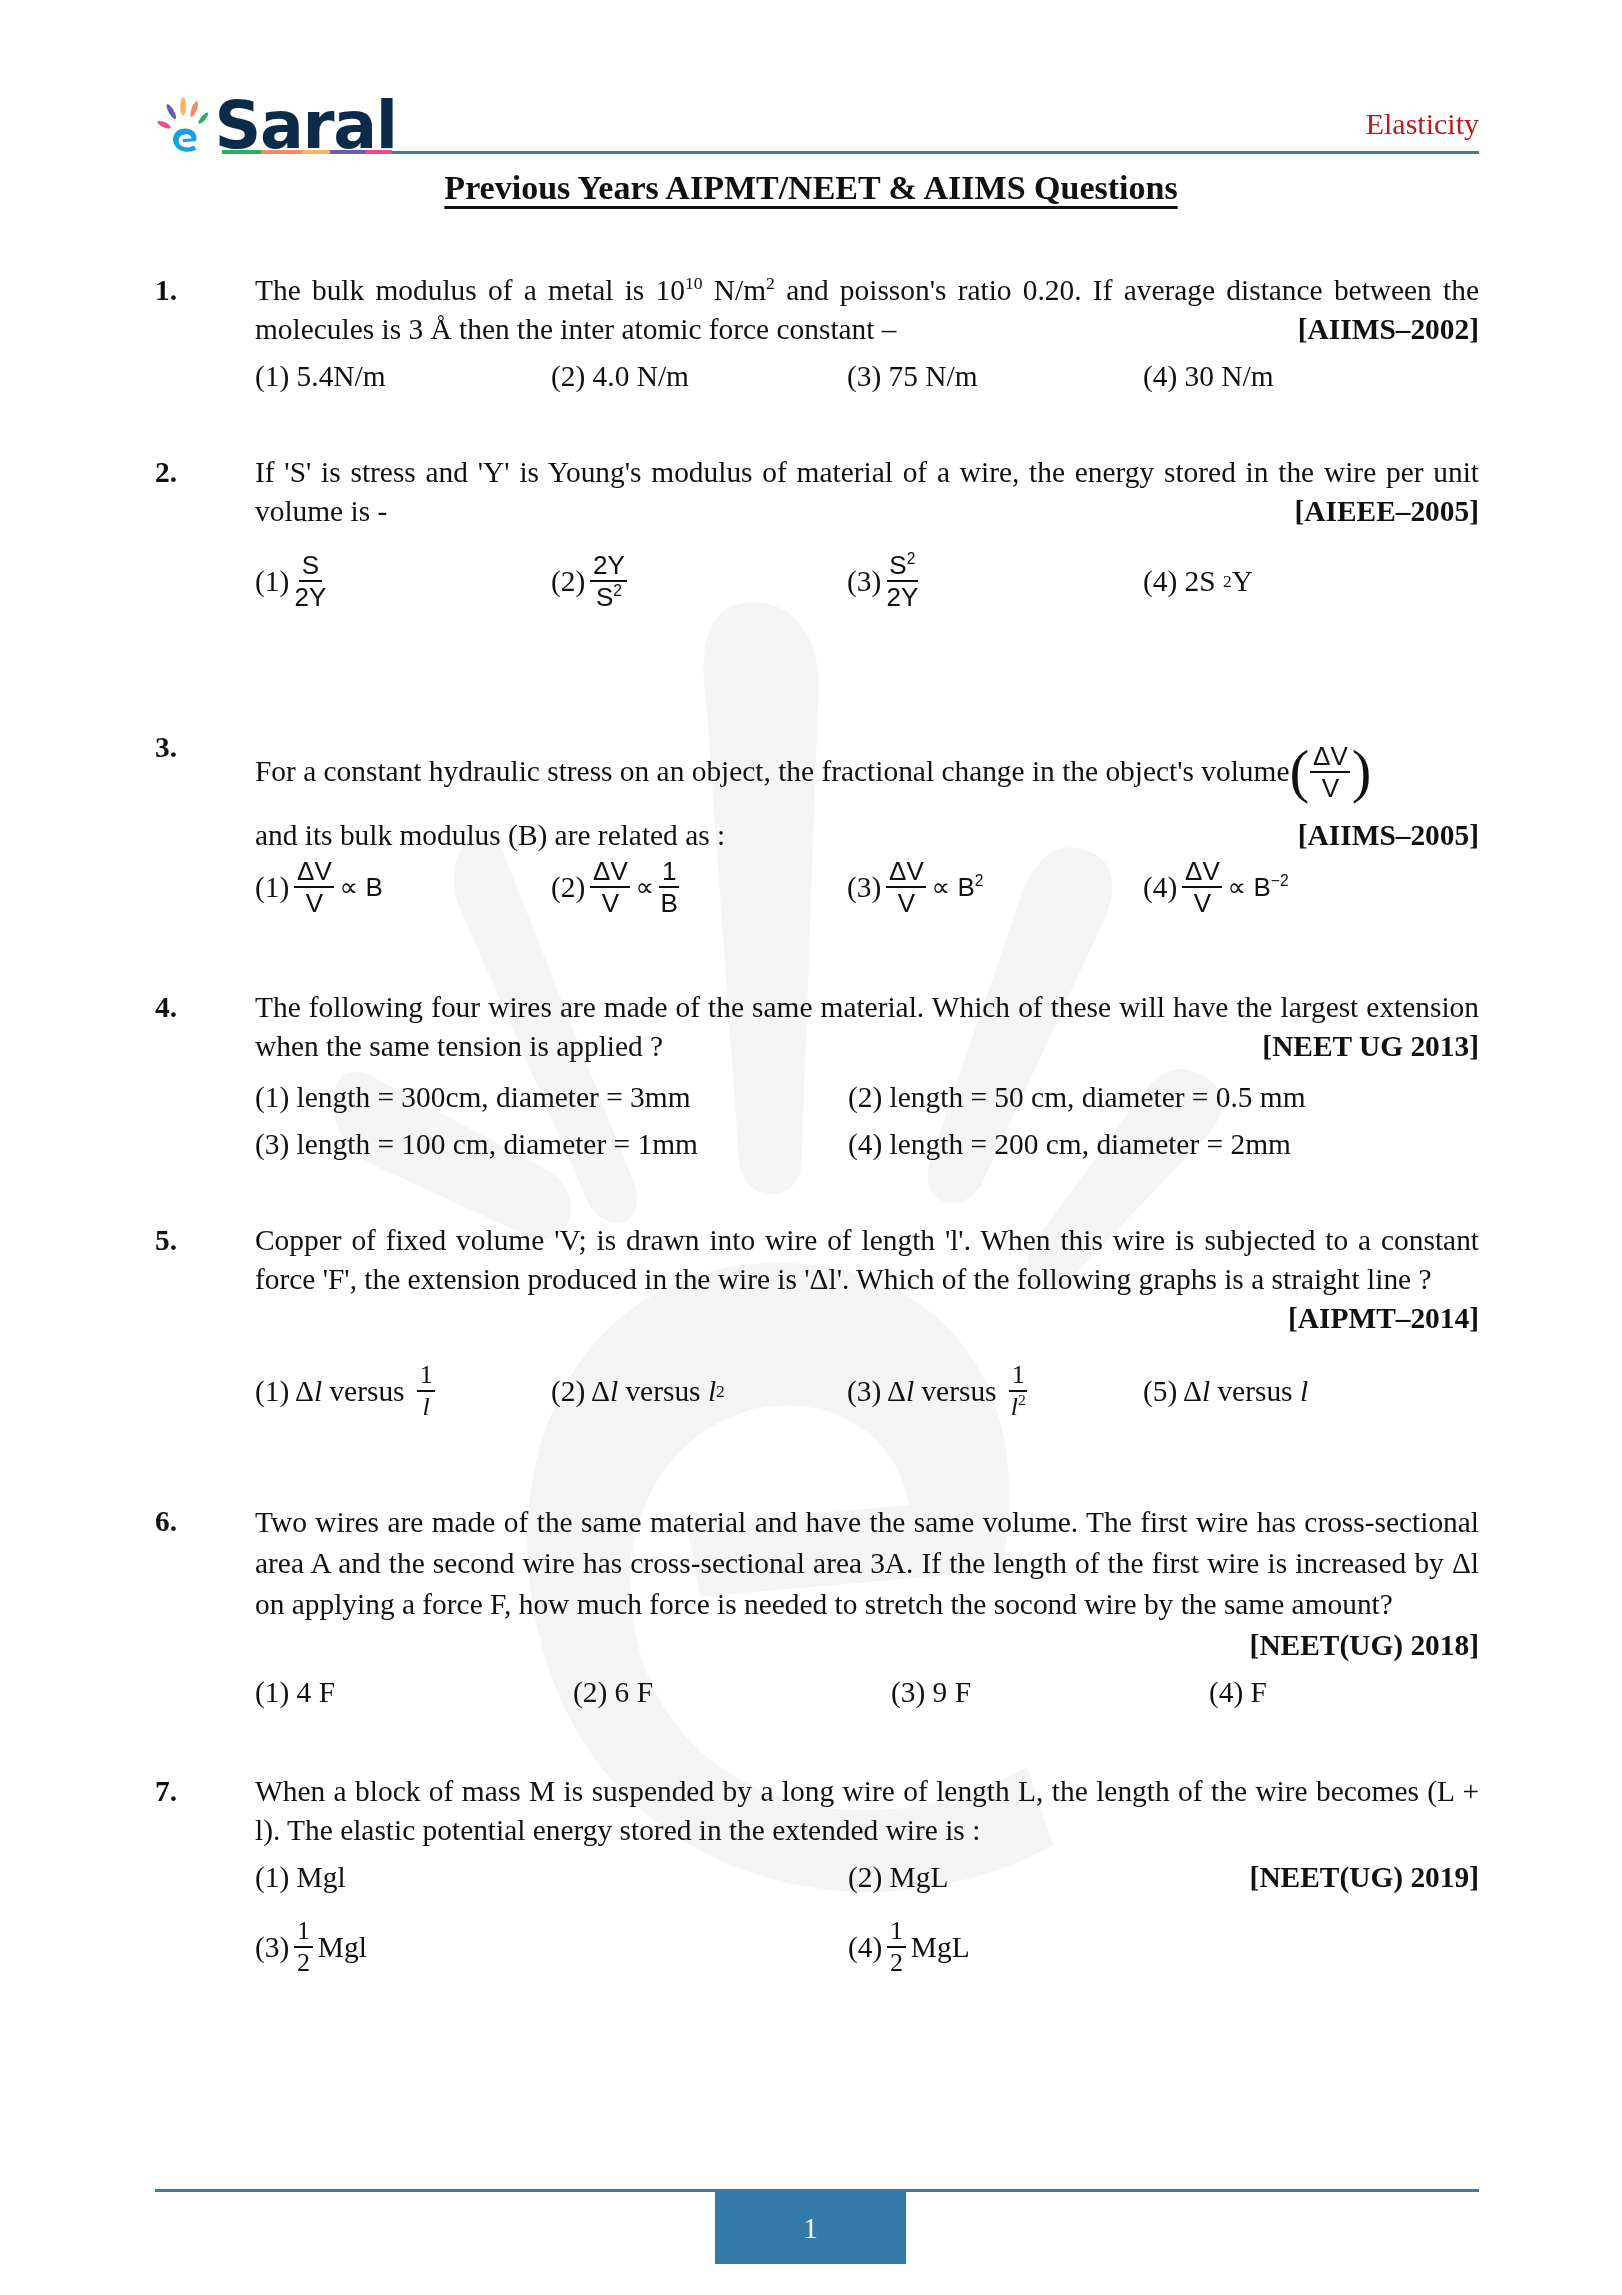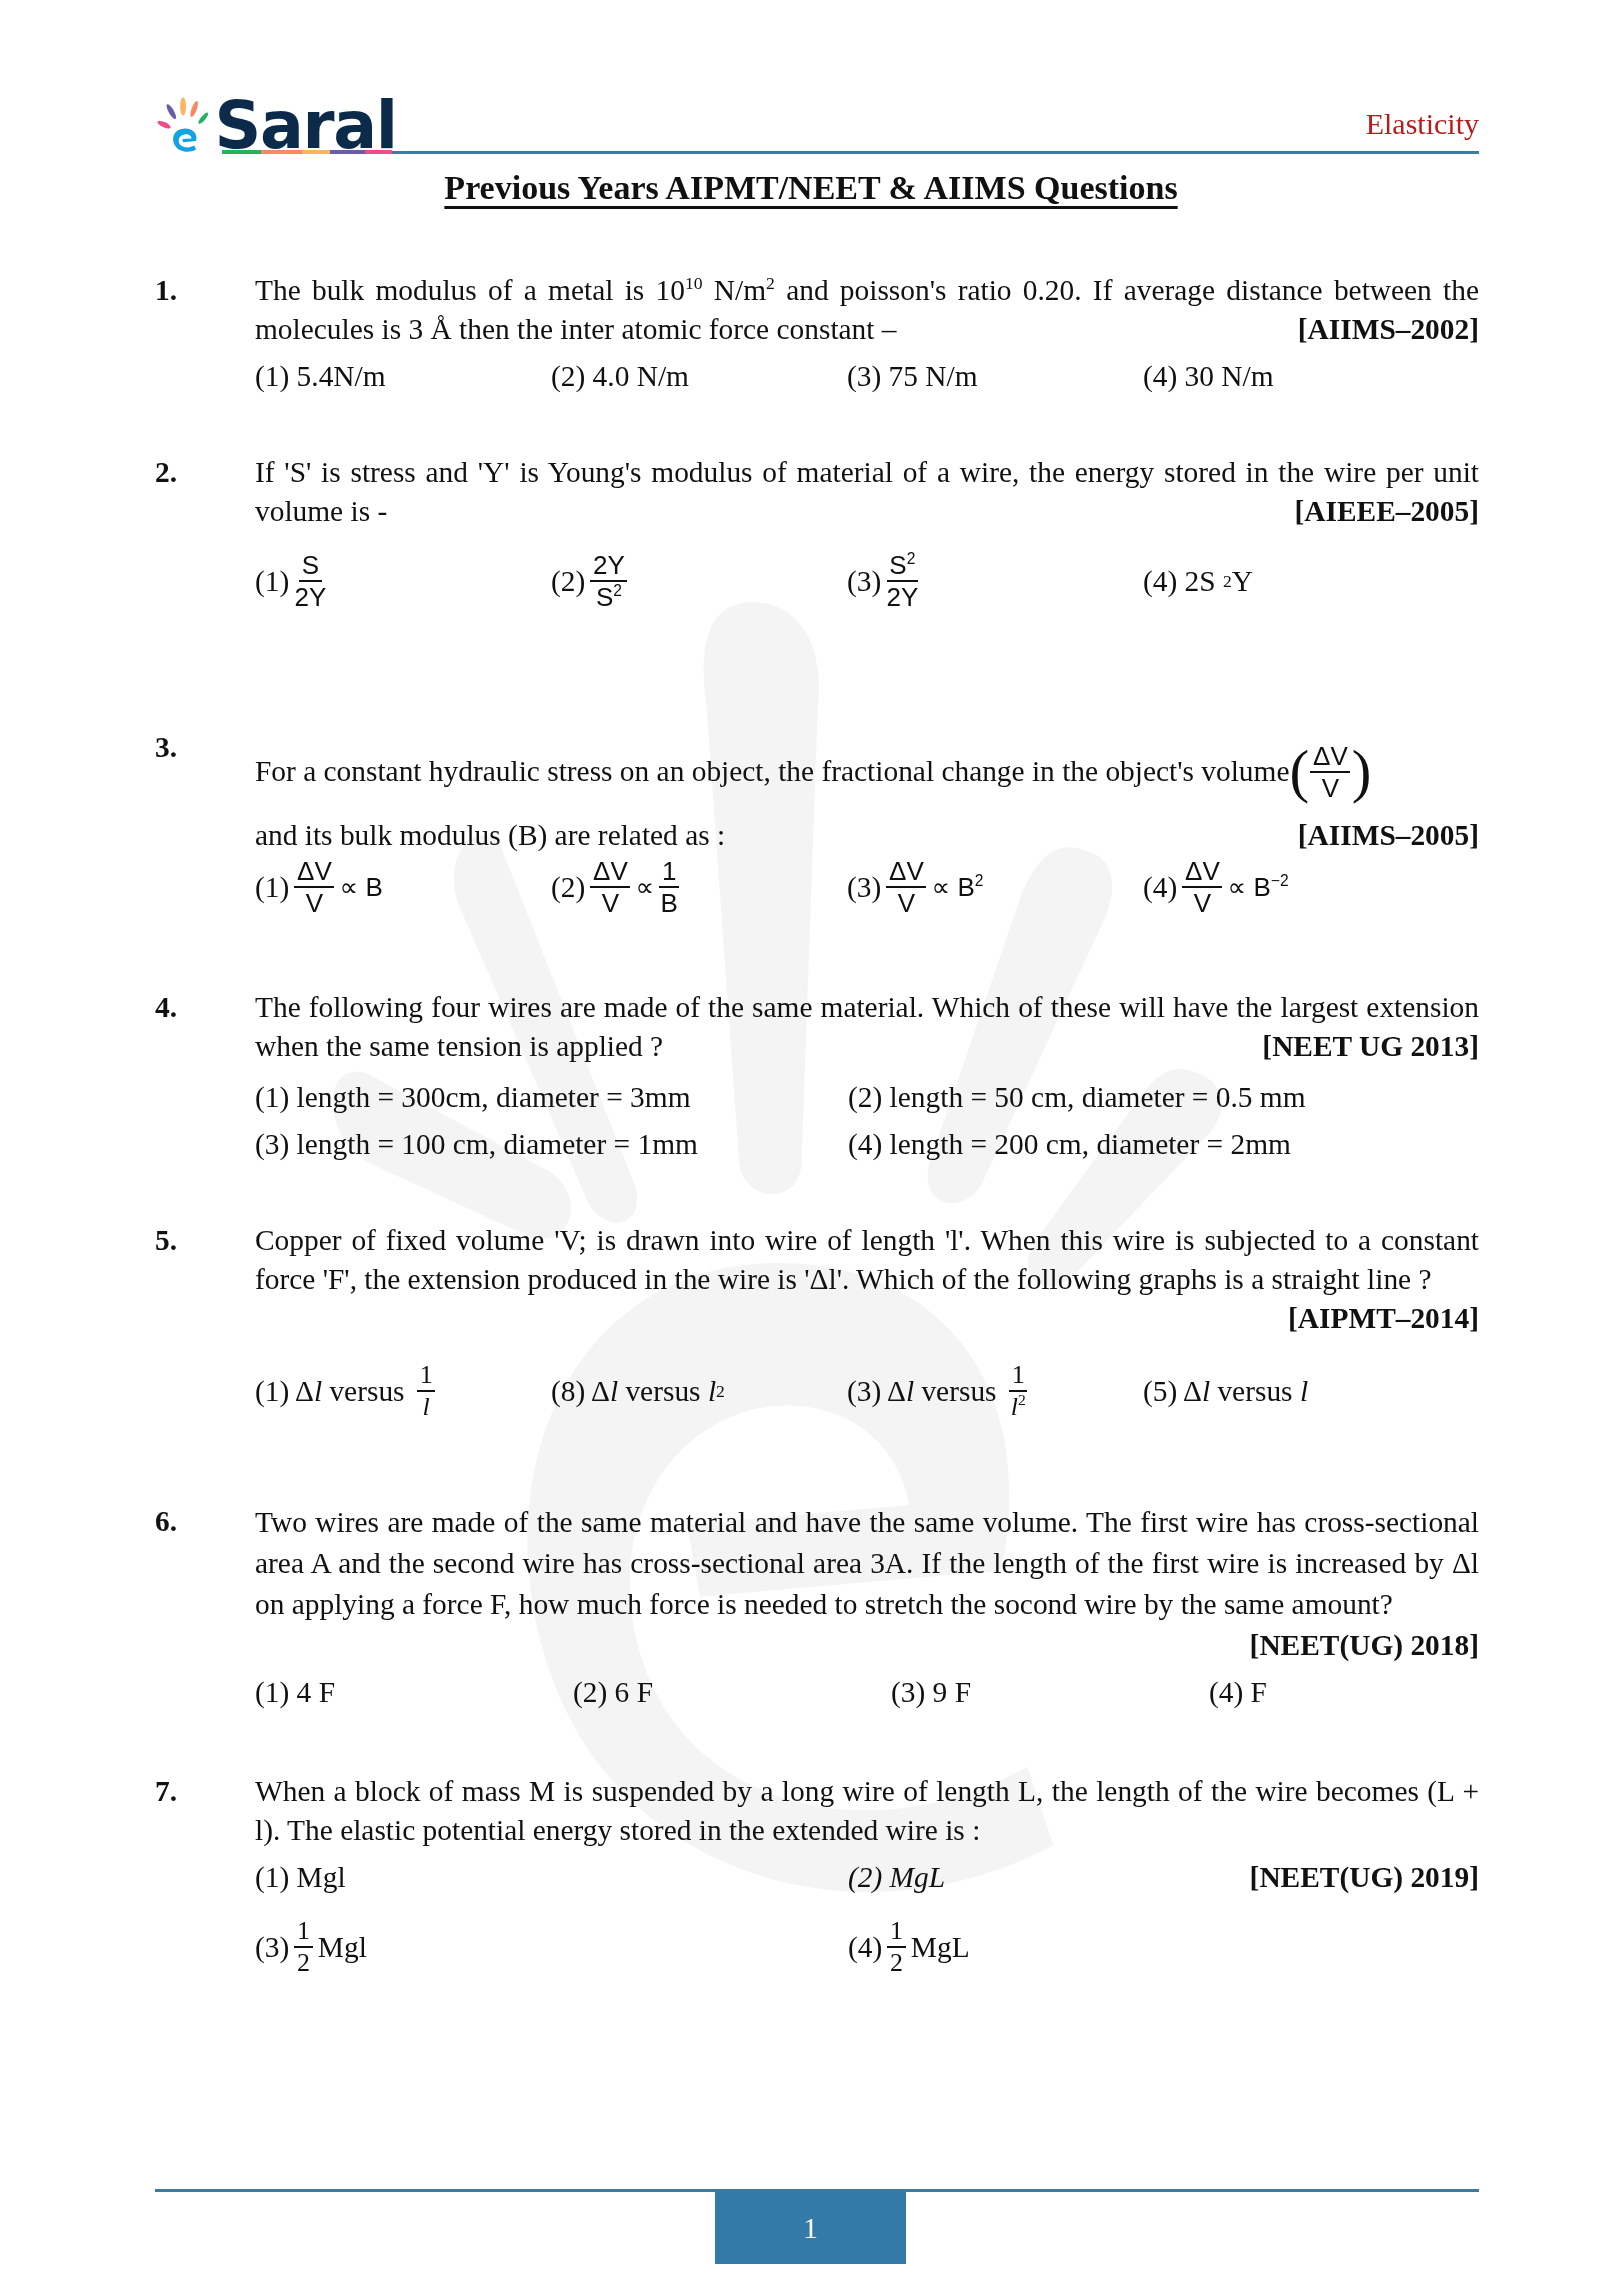--- a/index.html
+++ b/index.html
@@ -188,21 +188,21 @@
     <div class="opt">
       <span>(1) Δ</span>
         <i class="var">l</i>
         <span style="white-space:pre"> versus </span>
       <span class="frac serif">
           <span class="num">1</span>
           <i class="var">l</i>
         </span>
     </div>
     <div class="opt">
-      <span>(8) Δ</span>
+      <span>(2) Δ</span>
         <i class="var">l</i>
         <span style="white-space:pre"> versus </span>
         <i class="var">l</i>
         <sup>2</sup>
     </div>
     <div class="opt">
       <span>(3) Δ</span>
         <i class="var">l</i>
         <span style="white-space:pre"> versus </span>
       <span class="frac serif">
@@ -228,21 +228,21 @@
     <div class="opt">(3) 9 F</div>
     <div class="opt">(4) F</div>
   </div>
 </div>
 
 <div class="q" style="top:1772px;">
   <div class="q-num">7.</div>
   <div class="q-body">When a block of mass M is suspended by a long wire of length L, the length of the wire becomes (L + l). The elastic potential energy stored in the extended wire is :</div>
   <div class="opts" style="top:86px;">
     <div class="opt half">(1) Mgl</div>
-    <div class="opt" style="width:335px;font-style:italic;">(2) MgL</div>
+    <div class="opt" style="width:335px;">(2) MgL</div>
     <div style="flex:1;text-align:right;font-weight:bold;">[NEET(UG) 2019]</div>
   </div>
   <div class="opts" style="top:144px;">
     <div class="opt half">
       <span>(3)</span>
       <span class="frac serif">
           <span class="num">1</span>
           <span>2</span>
         </span>
         <span>Mgl</span>

